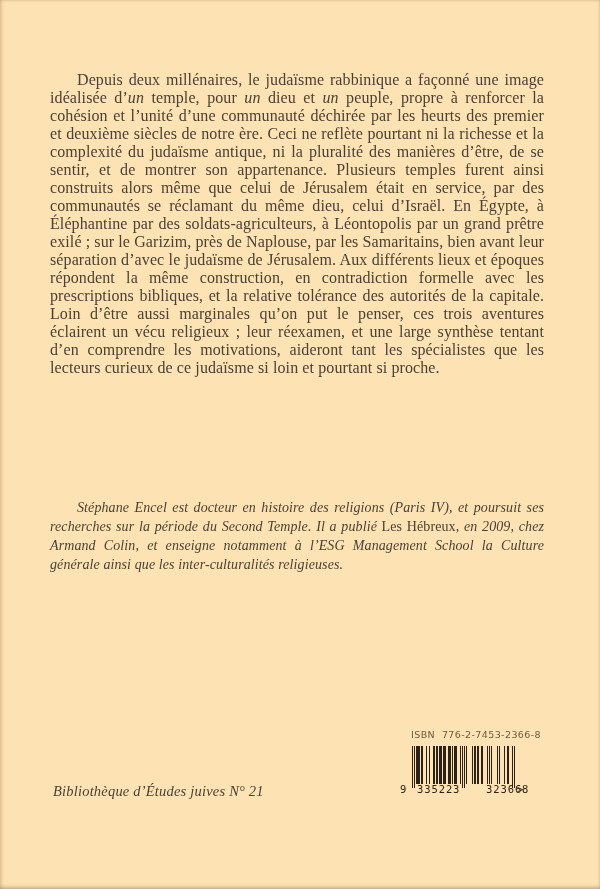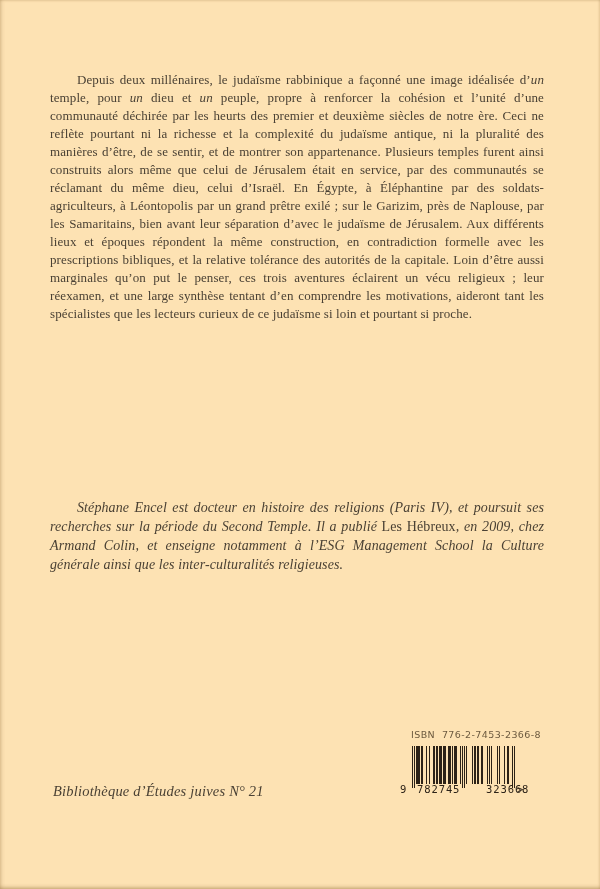--- a/index.html
+++ b/index.html
@@ -29,21 +29,21 @@
   .para{
     position:absolute;
     left:50px;width:494px;
     margin:0;
     text-align:justify;
     text-indent:27px;
     letter-spacing:.1px;
   }
   .synopsis{
     top:71px;
-    font-size:13px;
+    font-size:16px;
     line-height:18px;
   }
   .bio{
     top:498px;
     font-size:14px;
     line-height:19px;
   }
   .collection{
     position:absolute;
     left:53px;top:783px;
@@ -134,17 +134,17 @@
       <rect x="91.13" y="0" width="1.14" height="38"></rect>
       <rect x="96.55" y="0" width="1.14" height="38"></rect>
       <rect x="98.72" y="0" width="1.14" height="38"></rect>
       <rect x="104.14" y="0" width="1.14" height="38"></rect>
       <rect x="107.39" y="0" width="1.14" height="38"></rect>
       <rect x="111.73" y="0" width="1.14" height="42"></rect>
       <rect x="113.90" y="0" width="1.14" height="42"></rect>
     </svg>
 
   <div class="bc-digit bc-first">9</div>
-  <div class="bc-digit bc-left">782745</div>
+  <div class="bc-digit bc-left">335223</div>
   <div class="bc-digit bc-right">323668</div>
   <div class="bc-digit bc-mark">&gt;</div>
 
 </div>
 
 </body></html>

